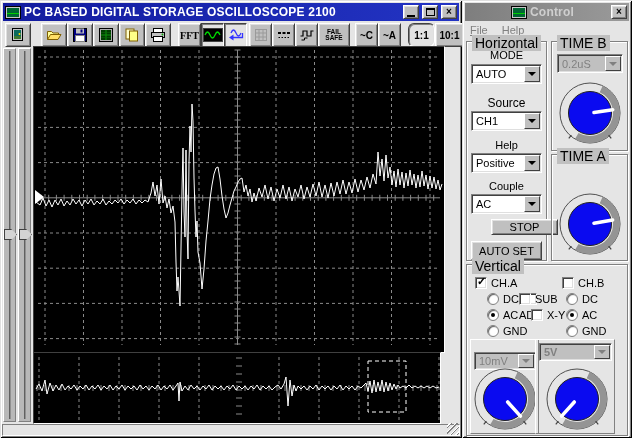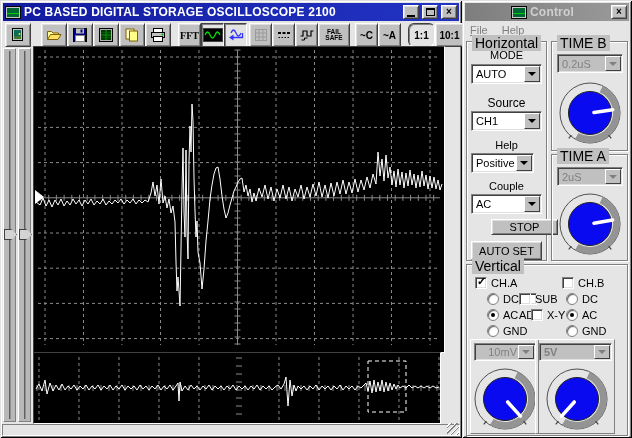--- a/index.html
+++ b/index.html
@@ -431,21 +431,21 @@
           </span>
       </div>
       <span class="flabel" style="top:54px;font-size:12px;">Source</span>
       <div class="combo" style="left:4px;top:69px;width:71px;">
         <span class="val">CH1</span>
         <span class="drop">
             <span class="arr"></span>
           </span>
       </div>
       <span class="flabel" style="top:97px;">Help</span>
-      <div class="combo" style="left:4px;top:111px;width:63px;">
+      <div class="combo" style="left:4px;top:111px;width:71px;">
         <span class="val">Positive</span>
         <span class="drop">
             <span class="arr"></span>
           </span>
       </div>
       <span class="flabel" style="top:138px;">Couple</span>
       <div class="combo" style="left:4px;top:152px;width:71px;">
         <span class="val">AC</span>
         <span class="drop">
             <span class="arr"></span>
@@ -468,26 +468,20 @@
           <path d="M 11.199383936128536 -24.017156356471222 A 26.5 26.5 0 1 1 -13.249999999999995 22.949673200287627" fill="none" stroke="#949494" stroke-width="7"></path>
           <line x1="18.64084068090964" y1="22.215288850450364" x2="21.2119911196558" y2="25.279466622926275" stroke="#404040" stroke-width="1.2"></line>
           <line x1="-18.64084068090964" y1="22.215288850450364" x2="-21.2119911196558" y2="25.279466622926275" stroke="#404040" stroke-width="1.2"></line>
           <circle r="21.5" fill="#0a0af0" stroke="#202020"></circle>
           <line x1="3.9610722749662814" y1="-0.5566924038402618" x2="22.77616558105612" y2="-3.200981322081505" stroke="#fff" stroke-width="3.5" stroke-linecap="round"></line>
         </svg>
     </div>
 
     <div class="group" style="left:89px;top:154px;width:77px;height:107px;">
       <span class="legend">TIME A</span>
-      <div class="combo disabled" style="left:5px;top:12px;width:66px;height:19px;">
-        <span class="val">2uS</span>
-        <span class="drop">
-            <span class="arr"></span>
-          </span>
-      </div>
       <svg class="knob" style="left:5px;top:36px;" width="66" height="66" viewBox="-33 -33 66 66">
           <circle r="30" fill="none" stroke="#505050"></circle>
           <path d="M 11.199383936128536 -24.017156356471222 A 26.5 26.5 0 1 1 -13.249999999999995 22.949673200287627" fill="none" stroke="#949494" stroke-width="7"></path>
           <line x1="18.64084068090964" y1="22.215288850450364" x2="21.2119911196558" y2="25.279466622926275" stroke="#404040" stroke-width="1.2"></line>
           <line x1="-18.64084068090964" y1="22.215288850450364" x2="-21.2119911196558" y2="25.279466622926275" stroke="#404040" stroke-width="1.2"></line>
           <circle r="21.5" fill="#0a0af0" stroke="#202020"></circle>
           <line x1="3.939231012048832" y1="-0.6945927106677213" x2="22.650578319280786" y2="-3.9939080863393976" stroke="#fff" stroke-width="3.5" stroke-linecap="round"></line>
         </svg>
     </div>
 
@@ -536,21 +530,21 @@
       <div class="ctl" style="left:20px;top:60px;">
         <span class="rd"></span>
         <span>GND</span>
       </div>
       <div class="ctl" style="left:99px;top:60px;">
         <span class="rd"></span>
         <span>GND</span>
       </div>
 
       <div class="panel" style="left:3px;top:74px;width:69px;height:95px;">
-        <div class="combo disabled" style="left:3px;top:3px;width:62px;height:18px;text-align:right;">
+        <div class="combo disabled" style="left:3px;top:12px;width:62px;height:18px;">
           <span class="val">10mV</span>
           <span class="drop">
               <span class="arr"></span>
             </span>
         </div>
         <svg class="knob" style="left:1px;top:26px;" width="66" height="66" viewBox="-33 -33 66 66">
             <circle r="30" fill="none" stroke="#505050"></circle>
             <path d="M 11.199383936128536 -24.017156356471222 A 26.5 26.5 0 1 1 -13.249999999999995 22.949673200287627" fill="none" stroke="#949494" stroke-width="7"></path>
             <line x1="18.64084068090964" y1="22.215288850450364" x2="21.2119911196558" y2="25.279466622926275" stroke="#404040" stroke-width="1.2"></line>
             <line x1="-18.64084068090964" y1="22.215288850450364" x2="-21.2119911196558" y2="25.279466622926275" stroke="#404040" stroke-width="1.2"></line>

